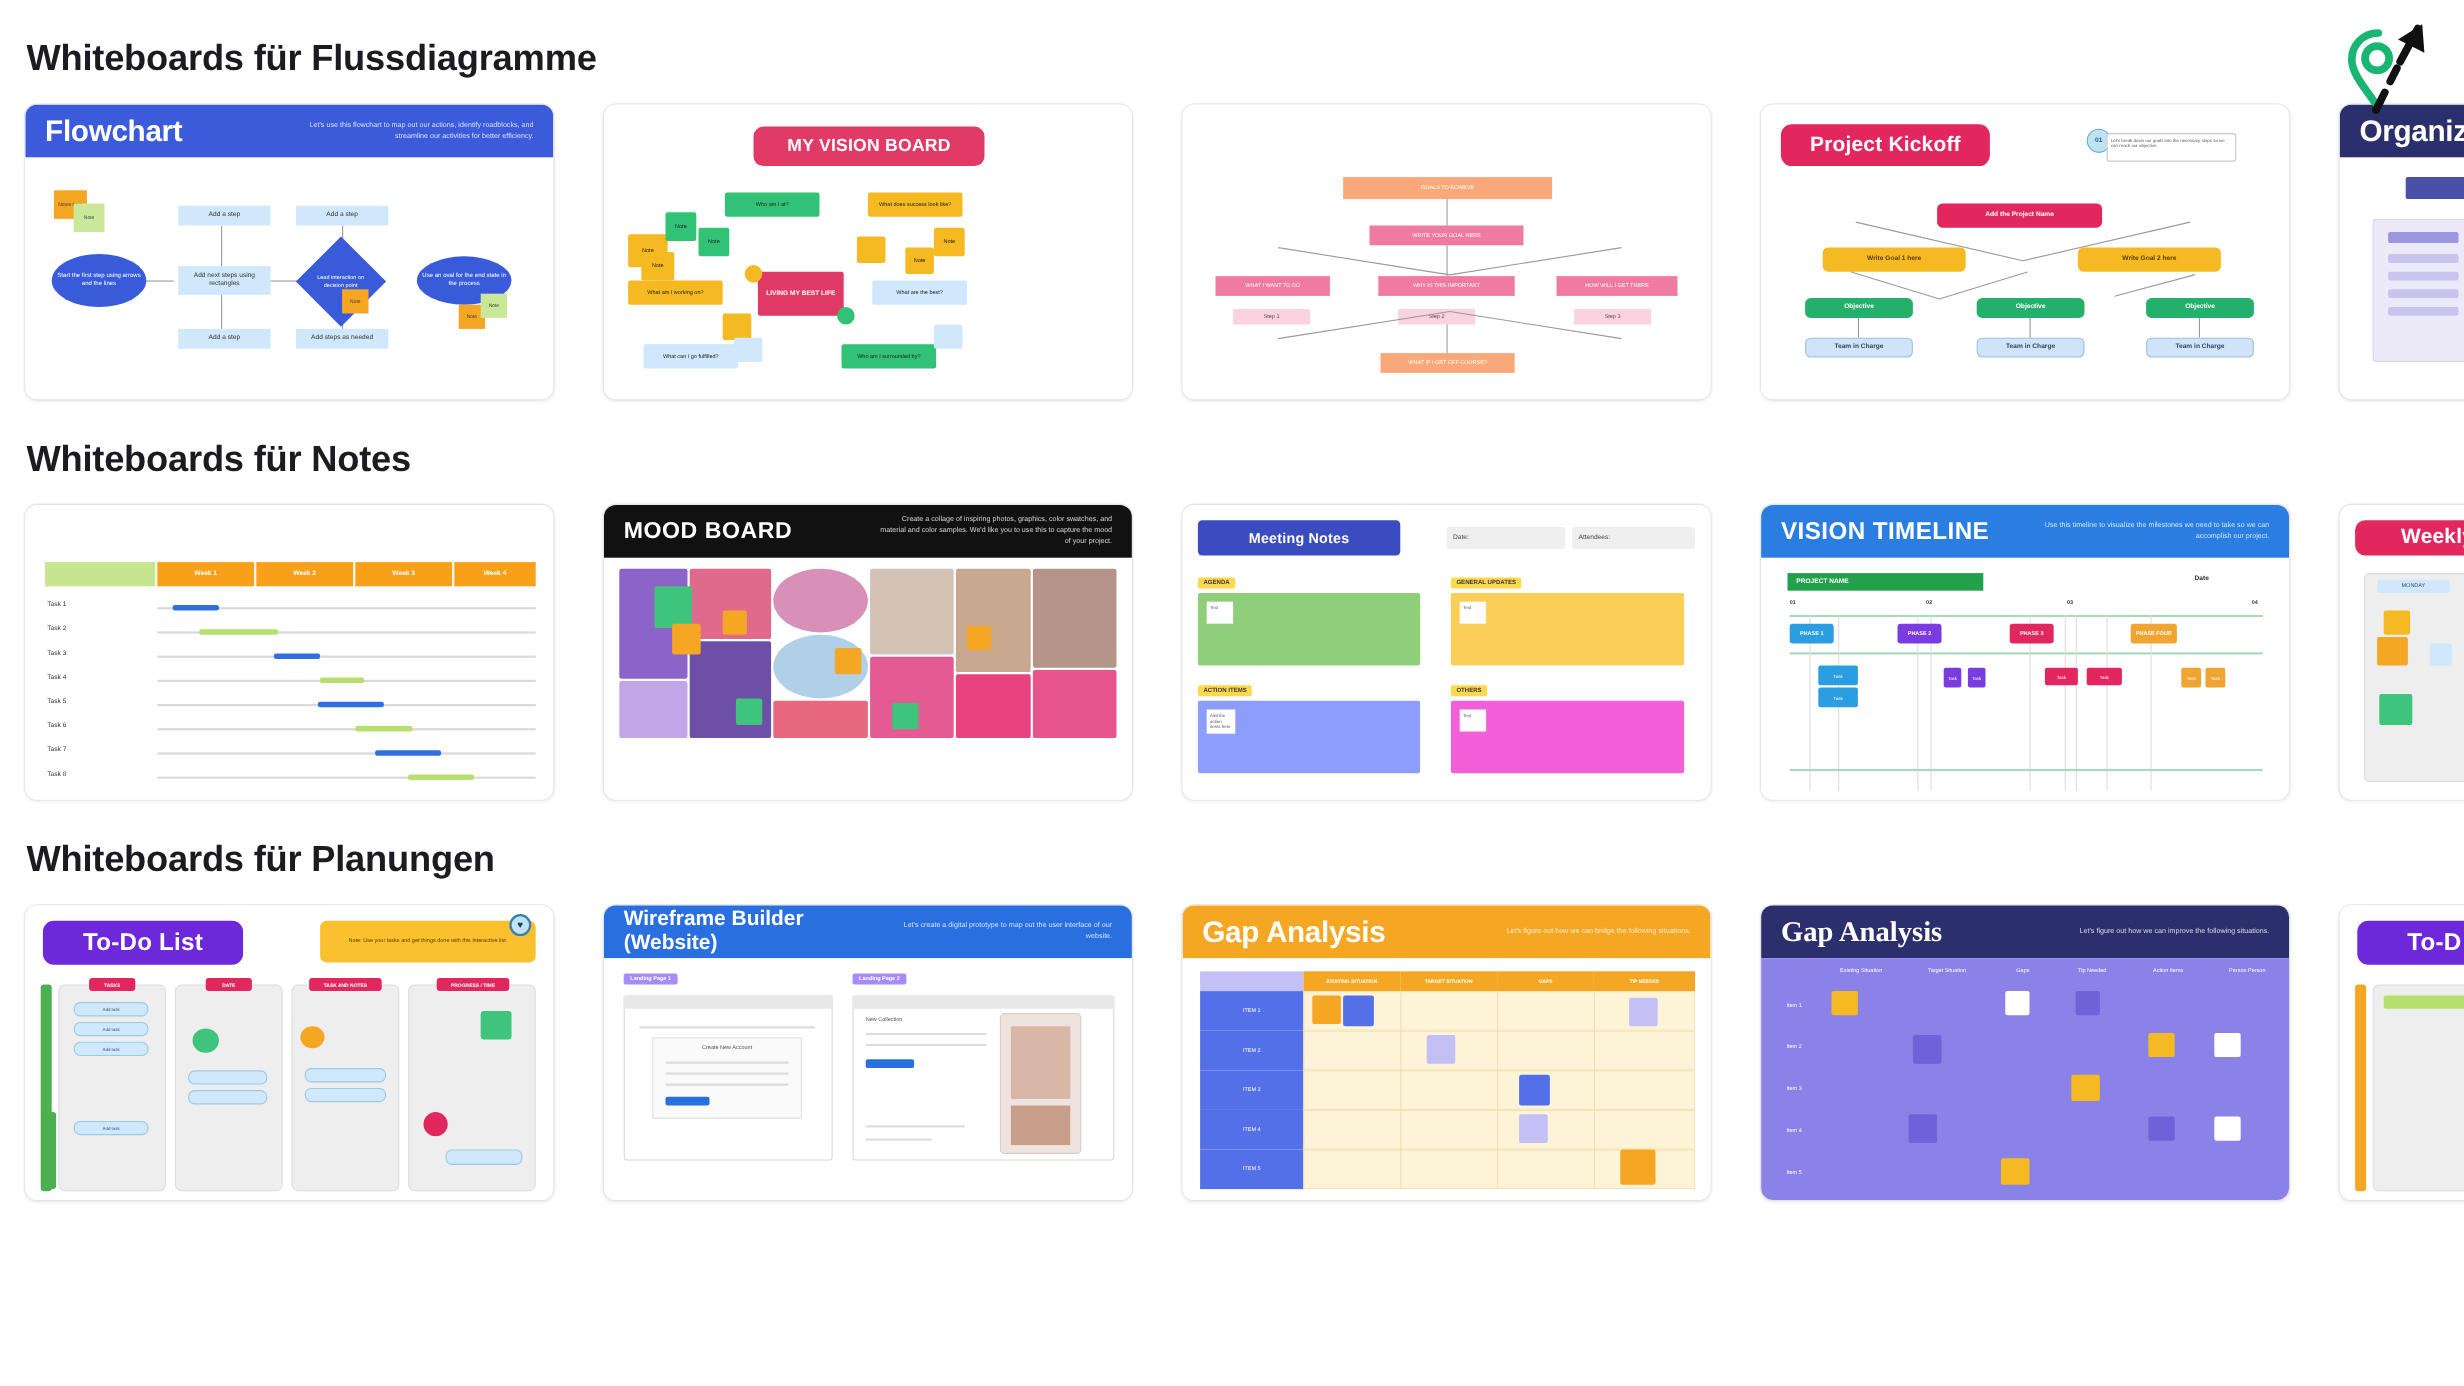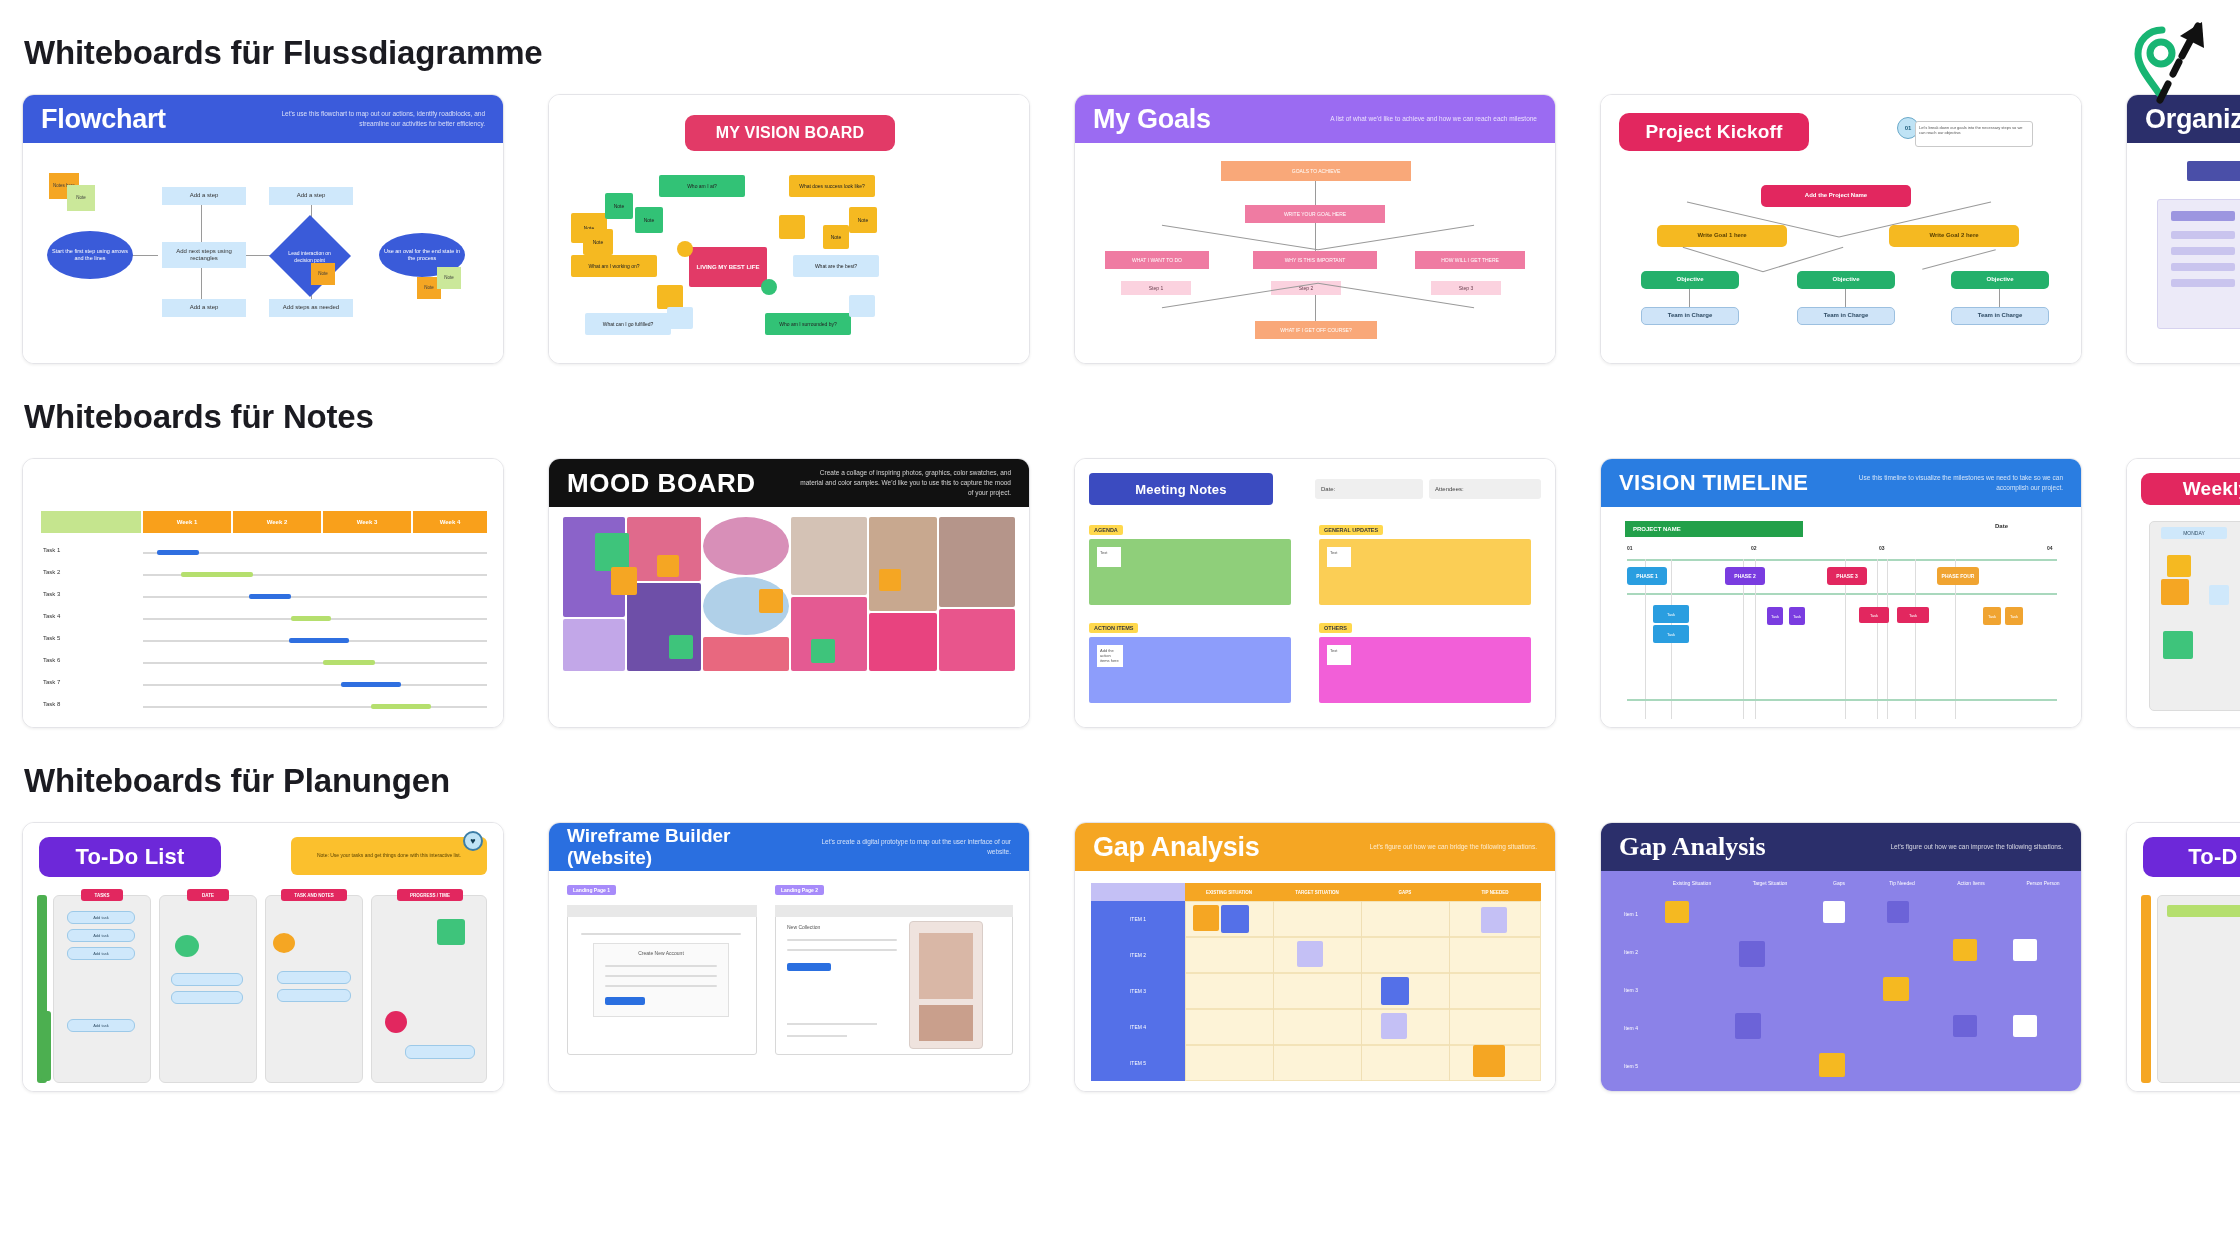--- a/index.html
+++ b/index.html
@@ -98,21 +98,21 @@
   
   .gt-hdr { background: #3b5bdb; }
   .gt-colhead { position: absolute; font-size: 6px; font-weight: 700; color: #fff;
     display: flex; align-items: center; justify-content: center; }
   .gt-label { position: absolute; font-size: 6px; color: #333; }
   .gt-track { position: absolute; height: 2px; background: #d9d9d9; }
   .gt-bar { position: absolute; height: 5px; border-radius: 2px; }
 
   
   .mb-hdr { background: #111; }
-  .mb-ttl { font-size: 26px; font-weight: 800; color: #fff; letter-spacing: .5px; }
+  .mb-ttl { font-size: 21px; font-weight: 800; color: #fff; letter-spacing: .5px; }
   .mb-tile { position: absolute; border-radius: 2px; }
 
   
   .mn-badge { background: #3b4bc0; border-radius: 4px; }
   .mn-field { position: absolute; background: #efefef; border-radius: 3px;
     font-size: 6px; color: #444; display: flex; align-items: center; padding-left: 6px; }
   .mn-tag { position: absolute; background: #ffd84d; font-size: 5.5px; font-weight: 700;
     color: #3a3a3a; padding: 2px 5px; border-radius: 2px; }
   .mn-box { position: absolute; border-radius: 2px; }
   .mn-note { position: absolute; background: #fff; font-size: 4px; color: #555;
@@ -239,24 +239,20 @@
           <div class="vb-node" style="left:212px;top:184px;width:16px;height:16px;background:#32c276;border-radius:50%;"></div>
           <div class="vb-node" style="left:108px;top:190px;width:26px;height:24px;background:#f5b921;"></div>
           <div class="vb-node" style="left:230px;top:120px;width:26px;height:24px;background:#f5b921;"></div>
           <div class="vb-node" style="left:118px;top:212px;width:26px;height:22px;background:#cfe8fb;"></div>
           <div class="vb-node" style="left:300px;top:200px;width:26px;height:22px;background:#cfe8fb;"></div>
         </div>
       </div>
 
       <div class="card">
         <div class="board">
-          <div class="hdr-full mg-hdr">
-            <div class="ttl">My Goals</div>
-            <div class="sub">A list of what we'd like to achieve and how we can reach each milestone</div>
-          </div>
           <div class="mg-node" style="left:146px;top:66px;width:190px;height:20px;background:#f9a879;">GOALS TO ACHIEVE</div>
           <div class="mg-node" style="left:170px;top:110px;width:140px;height:18px;background:#ef7ba2;">WRITE YOUR GOAL HERE</div>
           <div class="ln" style="left:240px;top:86px;width:1px;height:24px;"></div>
           <div class="ln" style="left:240px;top:128px;width:1px;height:28px;"></div>
           <div class="ln" style="left:86px;top:142px;width:158px;height:1px;transform:rotate(9deg);"></div>
           <div class="ln" style="left:242px;top:142px;width:158px;height:1px;transform:rotate(-9deg);"></div>
           <div class="mg-node" style="left:30px;top:156px;width:104px;height:18px;background:#ef7ba2;">WHAT I WANT TO DO</div>
           <div class="mg-node" style="left:178px;top:156px;width:124px;height:18px;background:#ef7ba2;">WHY IS THIS IMPORTANT</div>
           <div class="mg-node" style="left:340px;top:156px;width:110px;height:18px;background:#ef7ba2;">HOW WILL I GET THERE</div>
           <div class="mg-node" style="left:46px;top:186px;width:70px;height:14px;background:#fbd2df;color:#6a4050;">Step 1</div>

